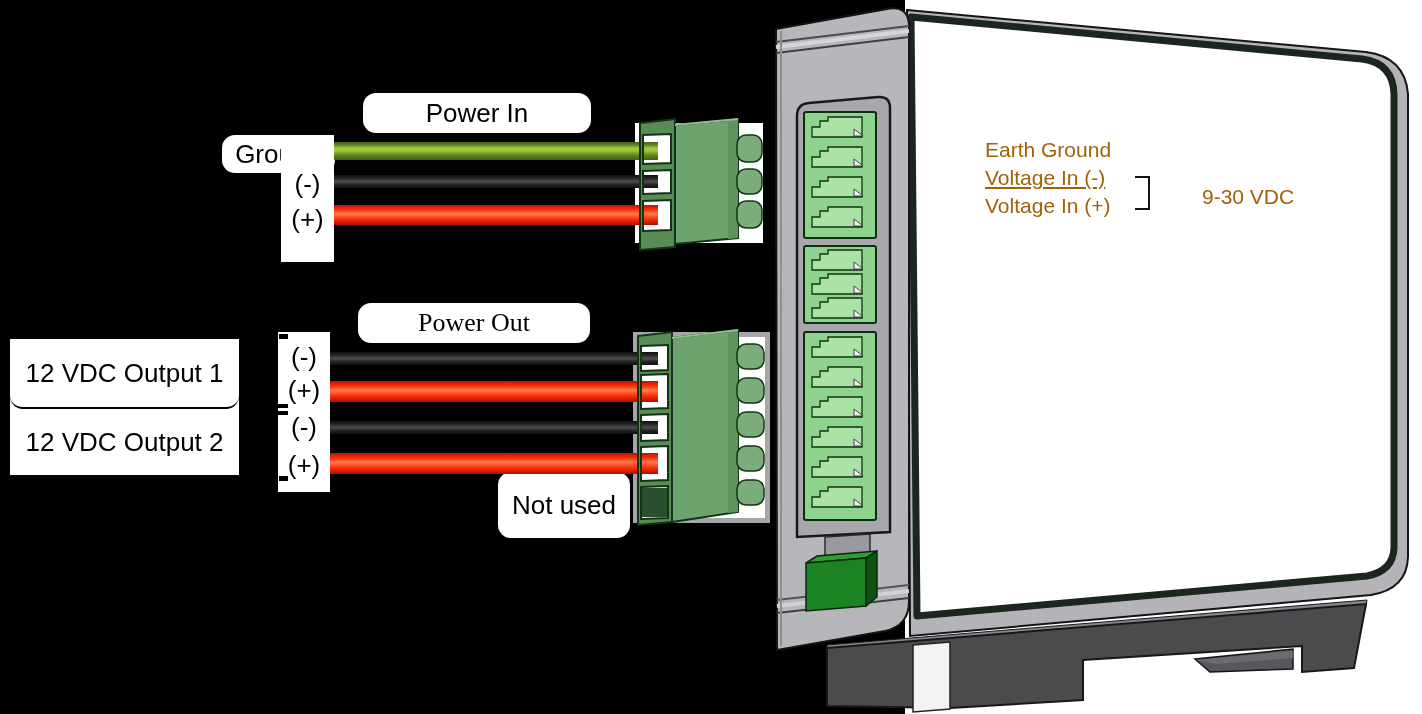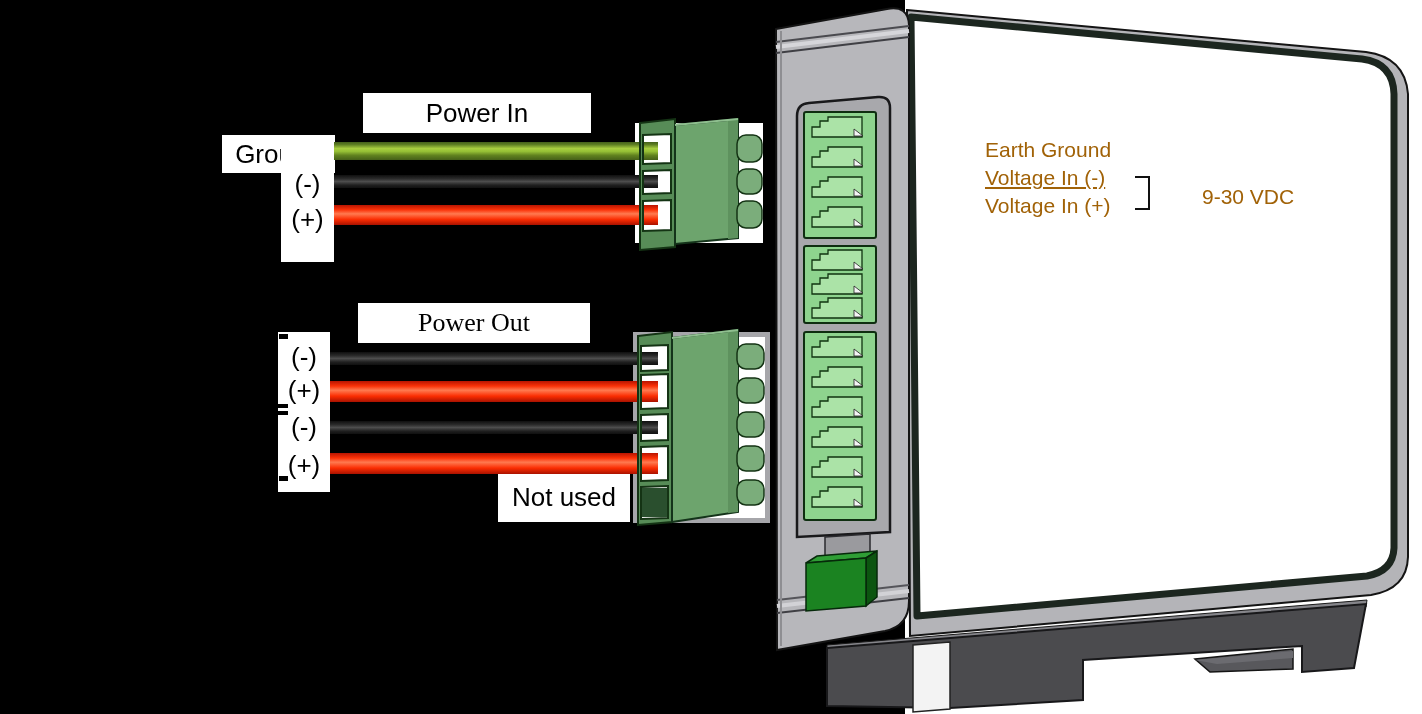--- a/index.html
+++ b/index.html
@@ -3,21 +3,21 @@
 <meta charset="utf-8">
 <style>
   html,body{margin:0;padding:0;background:#000;}
   #stage{
     position:relative;width:1422px;height:714px;overflow:hidden;
     background:#000;font-family:"Liberation Sans",sans-serif;color:#000;
   }
   .abs{position:absolute;}
   .whitebox{position:absolute;background:#fff;color:#000;}
   .lbl{display:flex;align-items:center;justify-content:center;
-       font-size:26px;line-height:1;white-space:nowrap;}
+       font-size:26px;line-height:1;white-space:nowrap;border-radius:13px;}
   .devtext{position:absolute;font-size:21px;line-height:1.2;color:#a16207;white-space:nowrap;}
   .wire{position:absolute;}
   .wire-green{background:linear-gradient(180deg,#44601b 0%,#5d7d22 14%,#a7cd3f 36%,#97c136 52%,#61821f 74%,#455f18 100%);}
   .wire-black{background:linear-gradient(180deg,#0f0f0f 0%,#2a2a2a 28%,#4d4d4d 50%,#1f1f1f 78%,#101010 100%);}
   .wire-red{background:linear-gradient(180deg,#b81400 0%,#fb3208 24%,#ff7a50 44%,#fb2d02 72%,#a91200 100%);}
   .tick{position:absolute;background:#000;}
   .bracket{position:absolute;border-top:2px solid #111;border-right:2px solid #111;border-bottom:2px solid #111;}
   svg{display:block;}
 </style>
 </head>
@@ -108,34 +108,38 @@
     <path d="M45 20 L108 14 L108 133 L45 139 Z" fill="#6da46d" stroke="#14331a" stroke-width="2"></path>
     <path d="M98 15 L108 14 L108 133 L98 134 Z" fill="#5e925e"></path>
     <path d="M45 20 L108 14" stroke="#8fbf8f" stroke-width="2" fill="none"></path>
     <rect x="107" y="30" width="25" height="27" rx="9" fill="#7bad7b" stroke="#143314" stroke-width="1.5"></rect>
     <rect x="107" y="64" width="25" height="25" rx="9" fill="#7bad7b" stroke="#143314" stroke-width="1.5"></rect>
     <rect x="107" y="96" width="25" height="27" rx="9" fill="#7bad7b" stroke="#143314" stroke-width="1.5"></rect>
   </svg>
 
   <div class="whitebox lbl" style="left:358px;top:303px;width:232px;height:40px;font-family:Liberation Serif, serif;">Power Out</div>
 
+  <div class="whitebox" style="left:10px;top:339px;width:229px;height:136px;">
+    <div class="lbl" style="height:68px;border-bottom:2px solid #000;">12 VDC Output 1</div>
+    <div class="lbl" style="height:66px;">12 VDC Output 2</div>
+  </div>
 
   <div class="whitebox" style="left:278px;top:332px;width:52px;height:160px;"></div>
   <div class="whitebox lbl" style="left:278px;top:342px;width:52px;height:30px;">(-)</div>
   <div class="whitebox lbl" style="left:278px;top:375px;width:52px;height:30px;">(+)</div>
   <div class="whitebox lbl" style="left:278px;top:412px;width:52px;height:30px;">(-)</div>
   <div class="whitebox lbl" style="left:278px;top:450px;width:52px;height:30px;">(+)</div>
   <div class="tick" style="left:279px;top:334px;width:9px;height:5px;"></div>
   <div class="tick" style="left:278px;top:404px;width:10px;height:4px;"></div>
   <div class="tick" style="left:278px;top:411px;width:10px;height:4px;"></div>
   <div class="tick" style="left:279px;top:476px;width:9px;height:5px;"></div>
 
   <div class="whitebox" style="left:633px;top:332px;width:137px;height:191px;border:5px solid #a6a6aa;box-sizing:border-box;"></div>
 
-  <div class="whitebox lbl" style="left:498px;top:472px;width:132px;height:50px;">Not used</div>
+  <div class="whitebox lbl" style="left:498px;top:472px;width:132px;height:66px;">Not used</div>
 
   <div class="wire wire-black" style="left:330px;top:352px;width:328px;height:13px;"></div>
   <div class="wire wire-red" style="left:330px;top:381px;width:328px;height:21px;"></div>
   <div class="wire wire-black" style="left:330px;top:421px;width:328px;height:13px;"></div>
   <div class="wire wire-red" style="left:330px;top:453px;width:328px;height:21px;"></div>
 
   <svg class="abs" style="left:628px;top:322px;" width="150" height="208" viewBox="0 0 150 208">
     <path fill-rule="evenodd" fill="#578c57" stroke="#143314" stroke-width="2" d="M10 14 L44 10 L44 200 L10 203 Z
              M13 24 L40 23 L40 48 L13 49 Z
              M13 53 L40 52 L40 86 L13 87 Z

